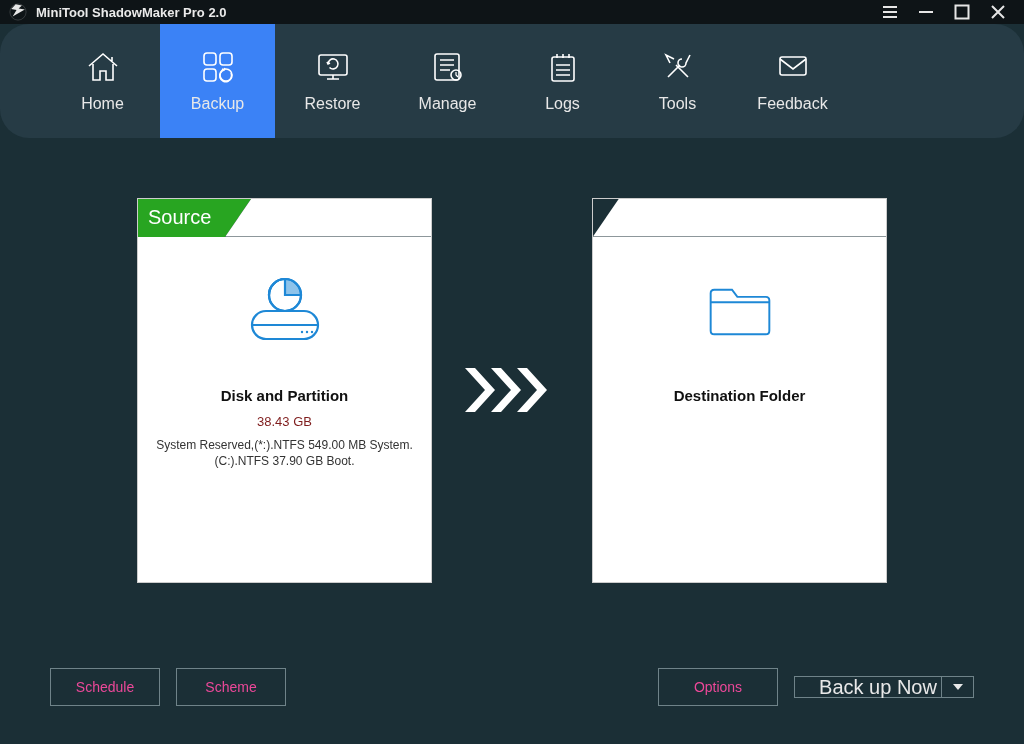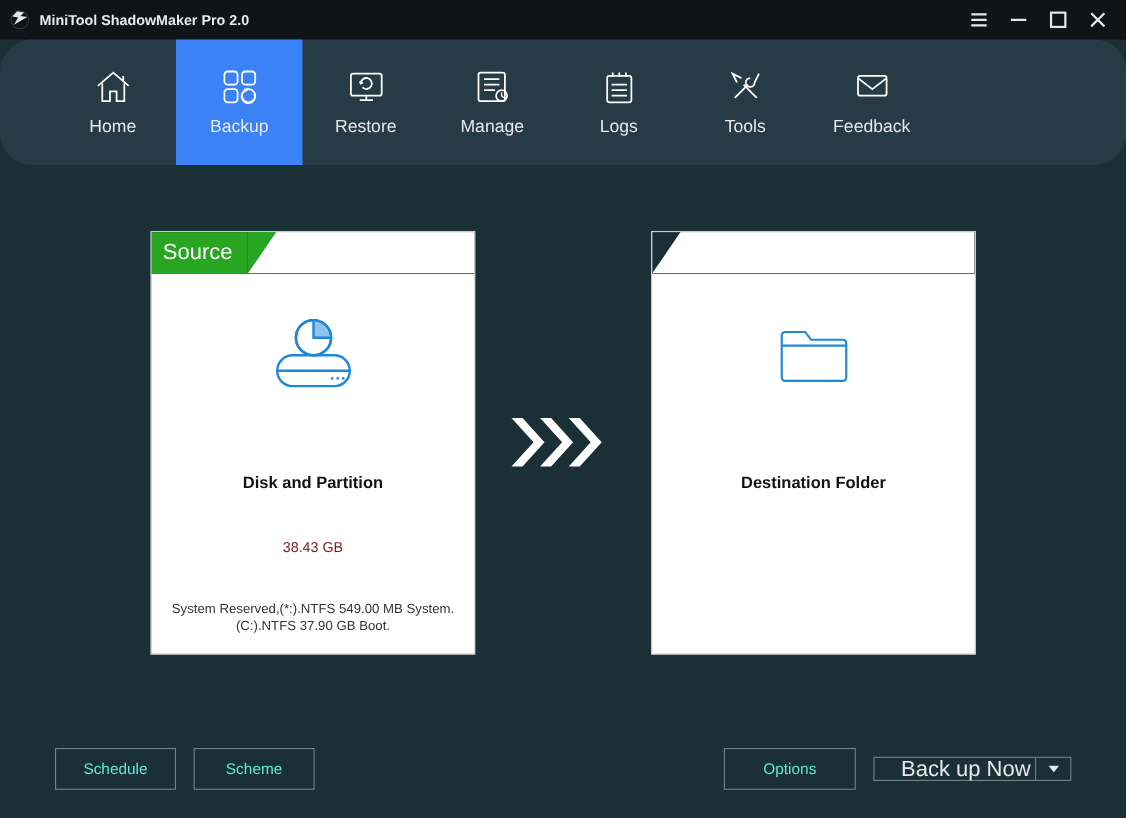--- a/index.html
+++ b/index.html
@@ -1,21 +1,21 @@
 <!DOCTYPE html>
 <html><head>
 <meta charset="utf-8">
 <style>
   * { box-sizing: border-box; margin: 0; padding: 0; }
   html, body { width: 1024px; height: 744px; overflow: hidden; font-family: "Segoe UI", Arial, sans-serif; }
   body { background: #1b2f36; color: #fff; }
 
   
   .titlebar {
-    height: 36px;
+    height: 24px;
     background: #0e1417;
     display: flex;
     align-items: center;
     padding: 0 8px;
   }
   .titlebar .app-logo {
     width: 20px; height: 20px; margin-right: 8px;
     display: flex; align-items: center; justify-content: center;
   }
   .titlebar .app-title {
@@ -93,21 +93,20 @@
     flex: 1;
     background: #fff;
     clip-path: polygon(26px 0, 100% 0, 100% 100%, 0 100%);
     margin-left: 0;
   }
   .panel-body {
     flex: 1;
     display: flex; flex-direction: column; align-items: center;
     padding: 30px 10px 10px 10px;
     text-align: center;
-    gap: 32px;
   }
   .panel-body .big-icon {
     width: 90px; height: 90px;
     display: flex; align-items: center; justify-content: center;
     margin-bottom: 30px;
   }
   .panel-body h3 {
     font-size: 15px; font-weight: 700; color: #111; margin-bottom: 10px;
   }
   .panel-body .size {
@@ -130,21 +129,21 @@
     height: 90px;
     display: flex;
     align-items: center;
     padding: 0 50px;
     gap: 16px;
   }
   .btn {
     height: 38px;
     border: 1px solid #6f8389;
     background: transparent;
-    color: #5eead4;
+    color: #ec4899;
     font-size: 14px;
     display: flex; align-items: center; justify-content: center;
     cursor: pointer;
   }
   .btn.small { width: 110px; }
   .btn.med   { width: 120px; }
   .btn-now {
     width: 180px; height: 22px;
     border: 1px solid #6f8389;
     display: flex; align-items: center; cursor: pointer;

